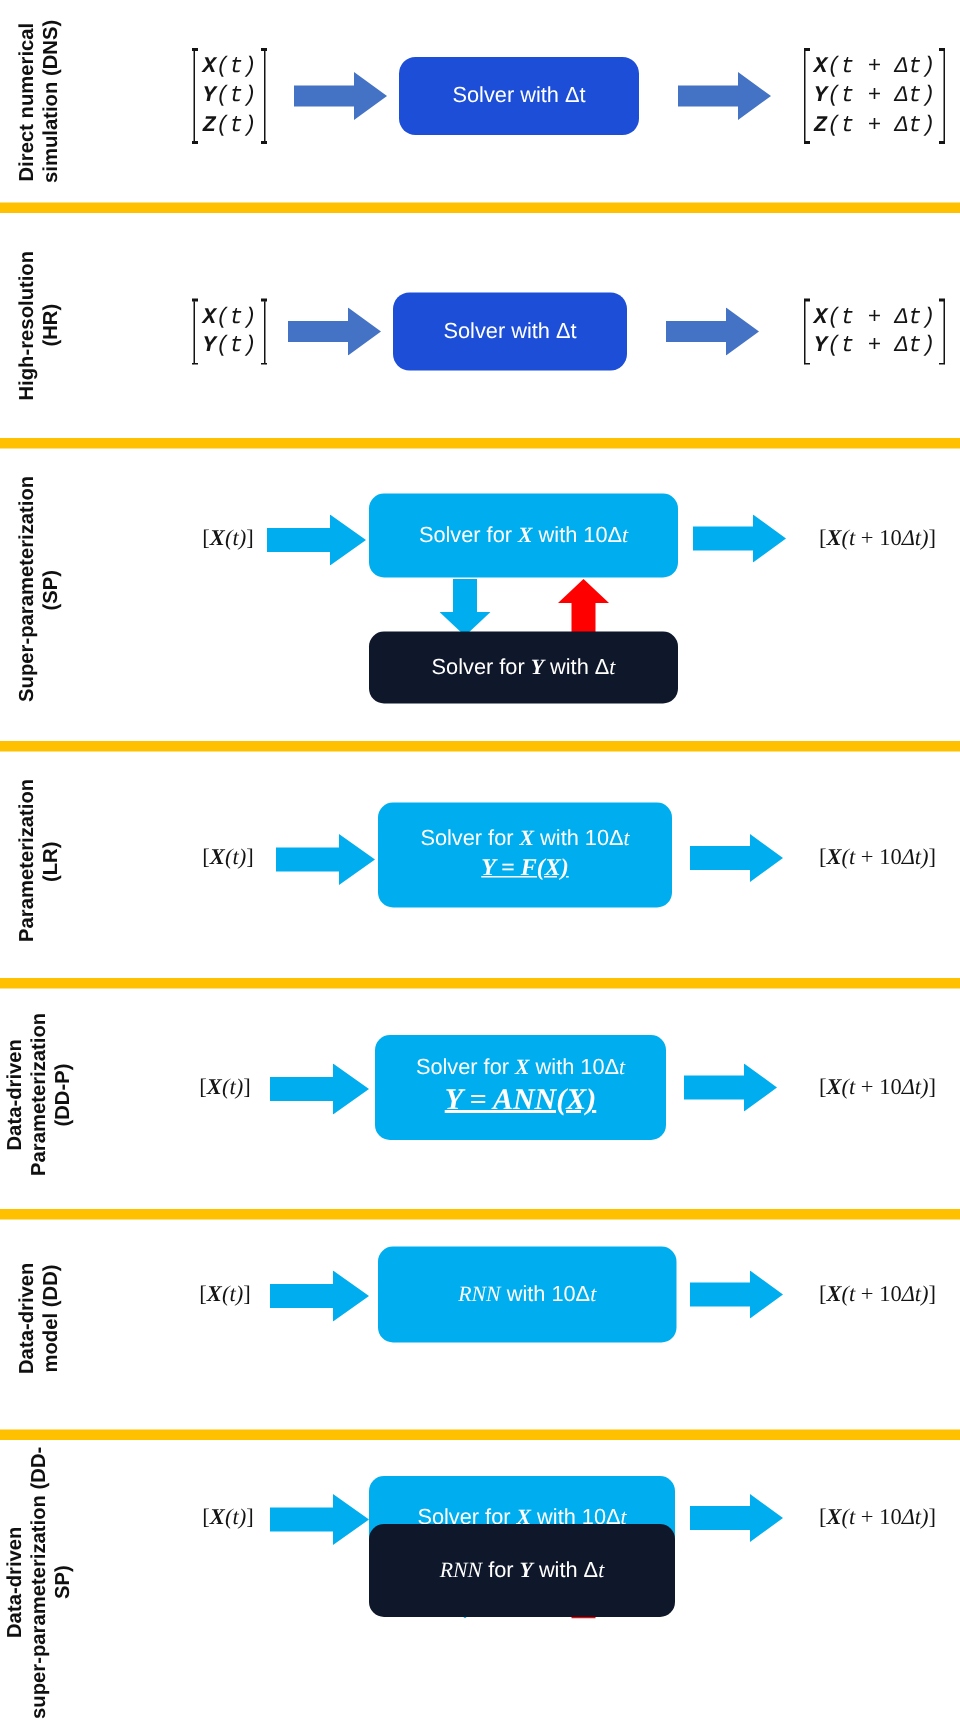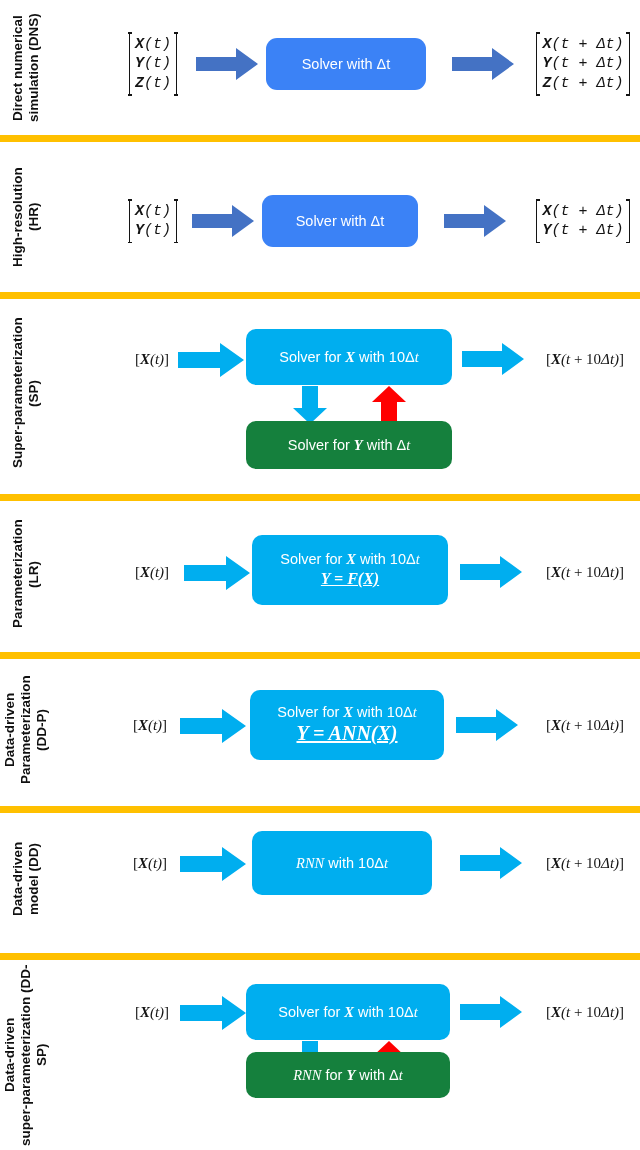--- a/index.html
+++ b/index.html
@@ -35,23 +35,23 @@
     border-radius:10px;
     color:#fff;
     display:flex;align-items:center;justify-content:center;
     text-align:center;
     font-size:14.5px;
     line-height:1.28;
     padding:0 8px;
     box-sizing:border-box;
   }
   .box .l2{display:block;text-decoration:underline;}
-  .box-dark{background:#3b82f6;border-radius:11px;}
+  .box-dark{background:#1d4ed8;border-radius:11px;}
   .box-cyan{background:#00AEEF;}
-  .box-red{background:#15803d;align-items:center;}
+  .box-red{background:#0f172a;align-items:center;}
 
   
   .expr{
     position:absolute;
     display:flex;align-items:center;justify-content:center;
     font-family:"Liberation Serif","DejaVu Serif",serif;
     color:#141414;
     white-space:nowrap;
   }
   .brk{
@@ -284,21 +284,21 @@
   <div class="expr" style="left:110px;top:846px;width:80px;height:34px;font-size:15px;">
     <span>[<i class="vb">X</i><span class="vi">(t)</span>]</span>
   </div>
 
   <div class="arrow-h" style="left:180px;top:847px;">
     <svg width="66" height="34" viewBox="0 0 66 34">
         <path d="M0 9 H42 V0 L66 17 L42 34 V25 H0 Z" fill="#00AEEF"></path>
       </svg>
   </div>
 
-  <div class="box box-cyan" style="left:252px;top:831px;width:180px;height:64px;">
+  <div class="box box-cyan" style="left:252px;top:831px;width:199px;height:64px;">
     <span><i style="font-family:'Liberation Serif',serif;font-style:italic;">RNN</i>&nbsp;with 10Δ<i class="vi" style="font-family:'Liberation Serif',serif;">t</i></span>
   </div>
 
   <div class="arrow-h" style="left:460px;top:847px;">
     <svg width="62" height="32" viewBox="0 0 62 32">
         <path d="M0 8 H40 V0 L62 16 L40 32 V24 H0 Z" fill="#00AEEF"></path>
       </svg>
   </div>
 
   <div class="expr" style="left:530px;top:846px;width:110px;height:34px;font-size:15px;">
@@ -329,21 +329,21 @@
         <path d="M9 0 H25 V22 H34 L17 38 L0 22 H9 Z" fill="#00AEEF"></path>
       </svg>
   </div>
 
   <div class="arrow-v" style="left:372px;top:1041px;">
     <svg width="34" height="38" viewBox="0 0 34 38">
         <path d="M17 0 L34 16 H25 V38 H9 V16 H0 Z" fill="#FF0000"></path>
       </svg>
   </div>
 
-  <div class="box box-red" style="left:246px;top:1052px;width:204px;height:46px;">
+  <div class="box box-red" style="left:246px;top:1016px;width:204px;height:62px;">
     <span><i style="font-family:'Liberation Serif',serif;font-style:italic;">RNN</i>&nbsp;for <i class="vb" style="font-family:'Liberation Serif',serif;">Y</i>&nbsp;with Δ<i class="vi" style="font-family:'Liberation Serif',serif;">t</i></span>
   </div>
 
   <div class="arrow-h" style="left:460px;top:996px;">
     <svg width="62" height="32" viewBox="0 0 62 32">
         <path d="M0 8 H40 V0 L62 16 L40 32 V24 H0 Z" fill="#00AEEF"></path>
       </svg>
   </div>
 
   <div class="expr" style="left:530px;top:995px;width:110px;height:34px;font-size:15px;">

